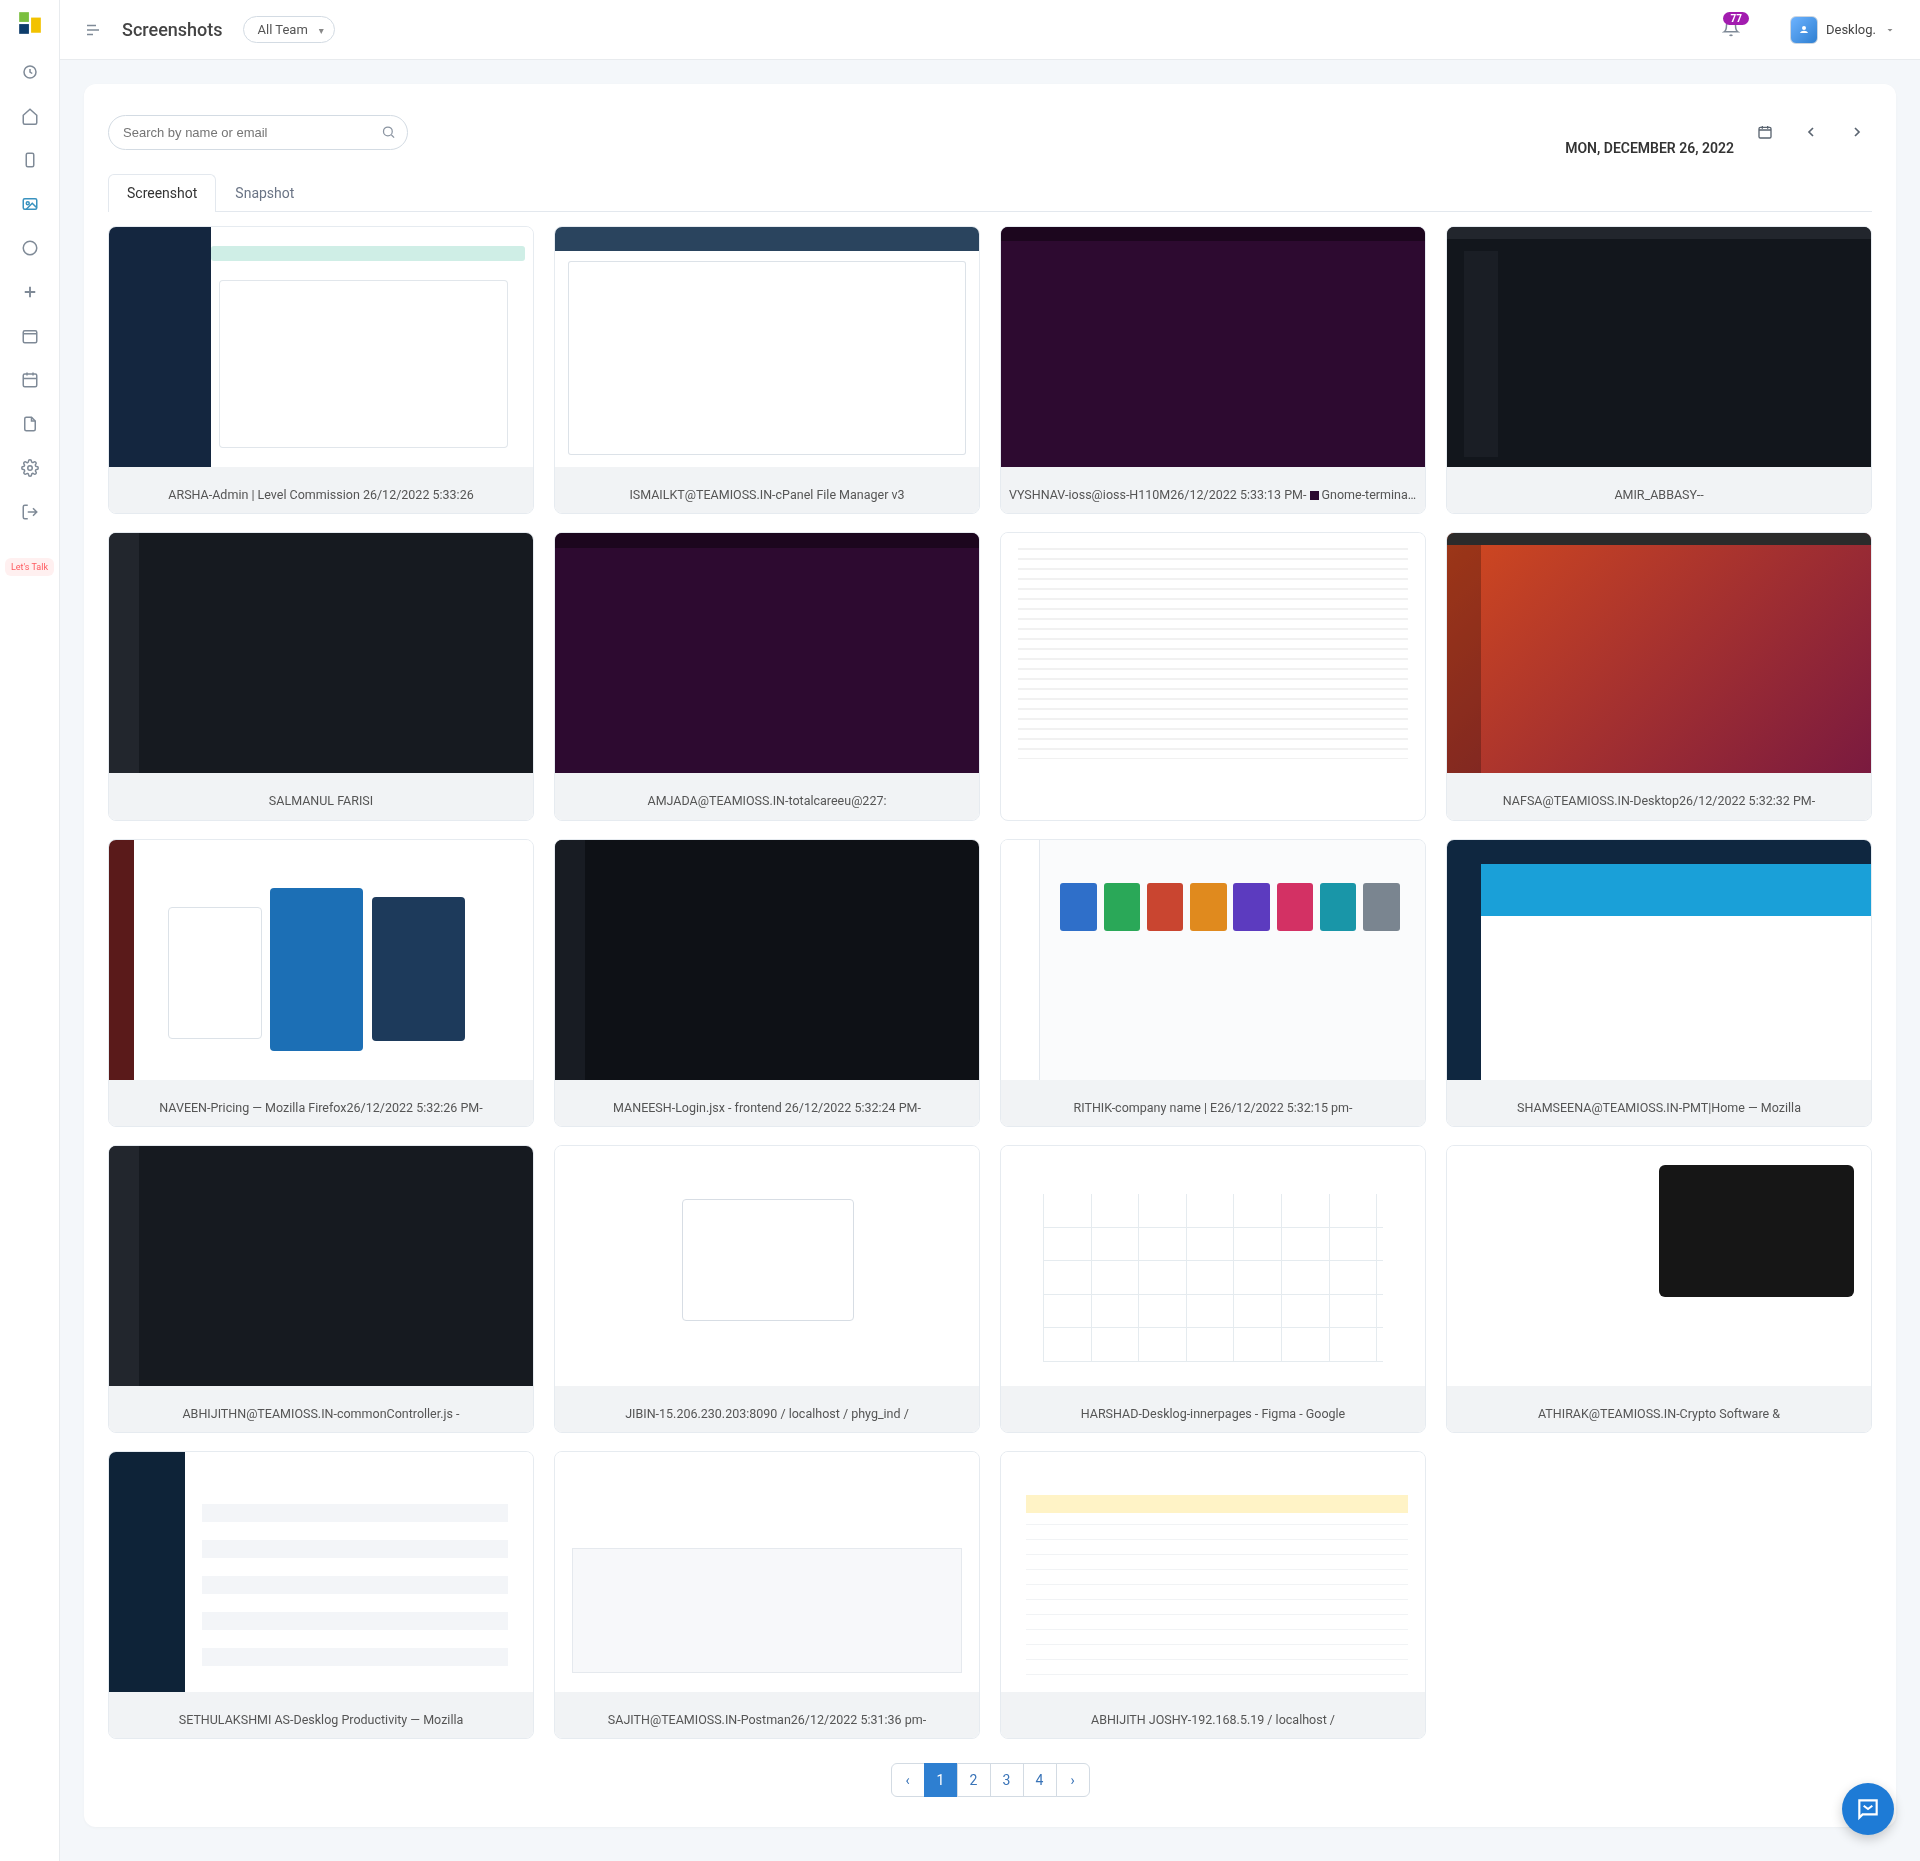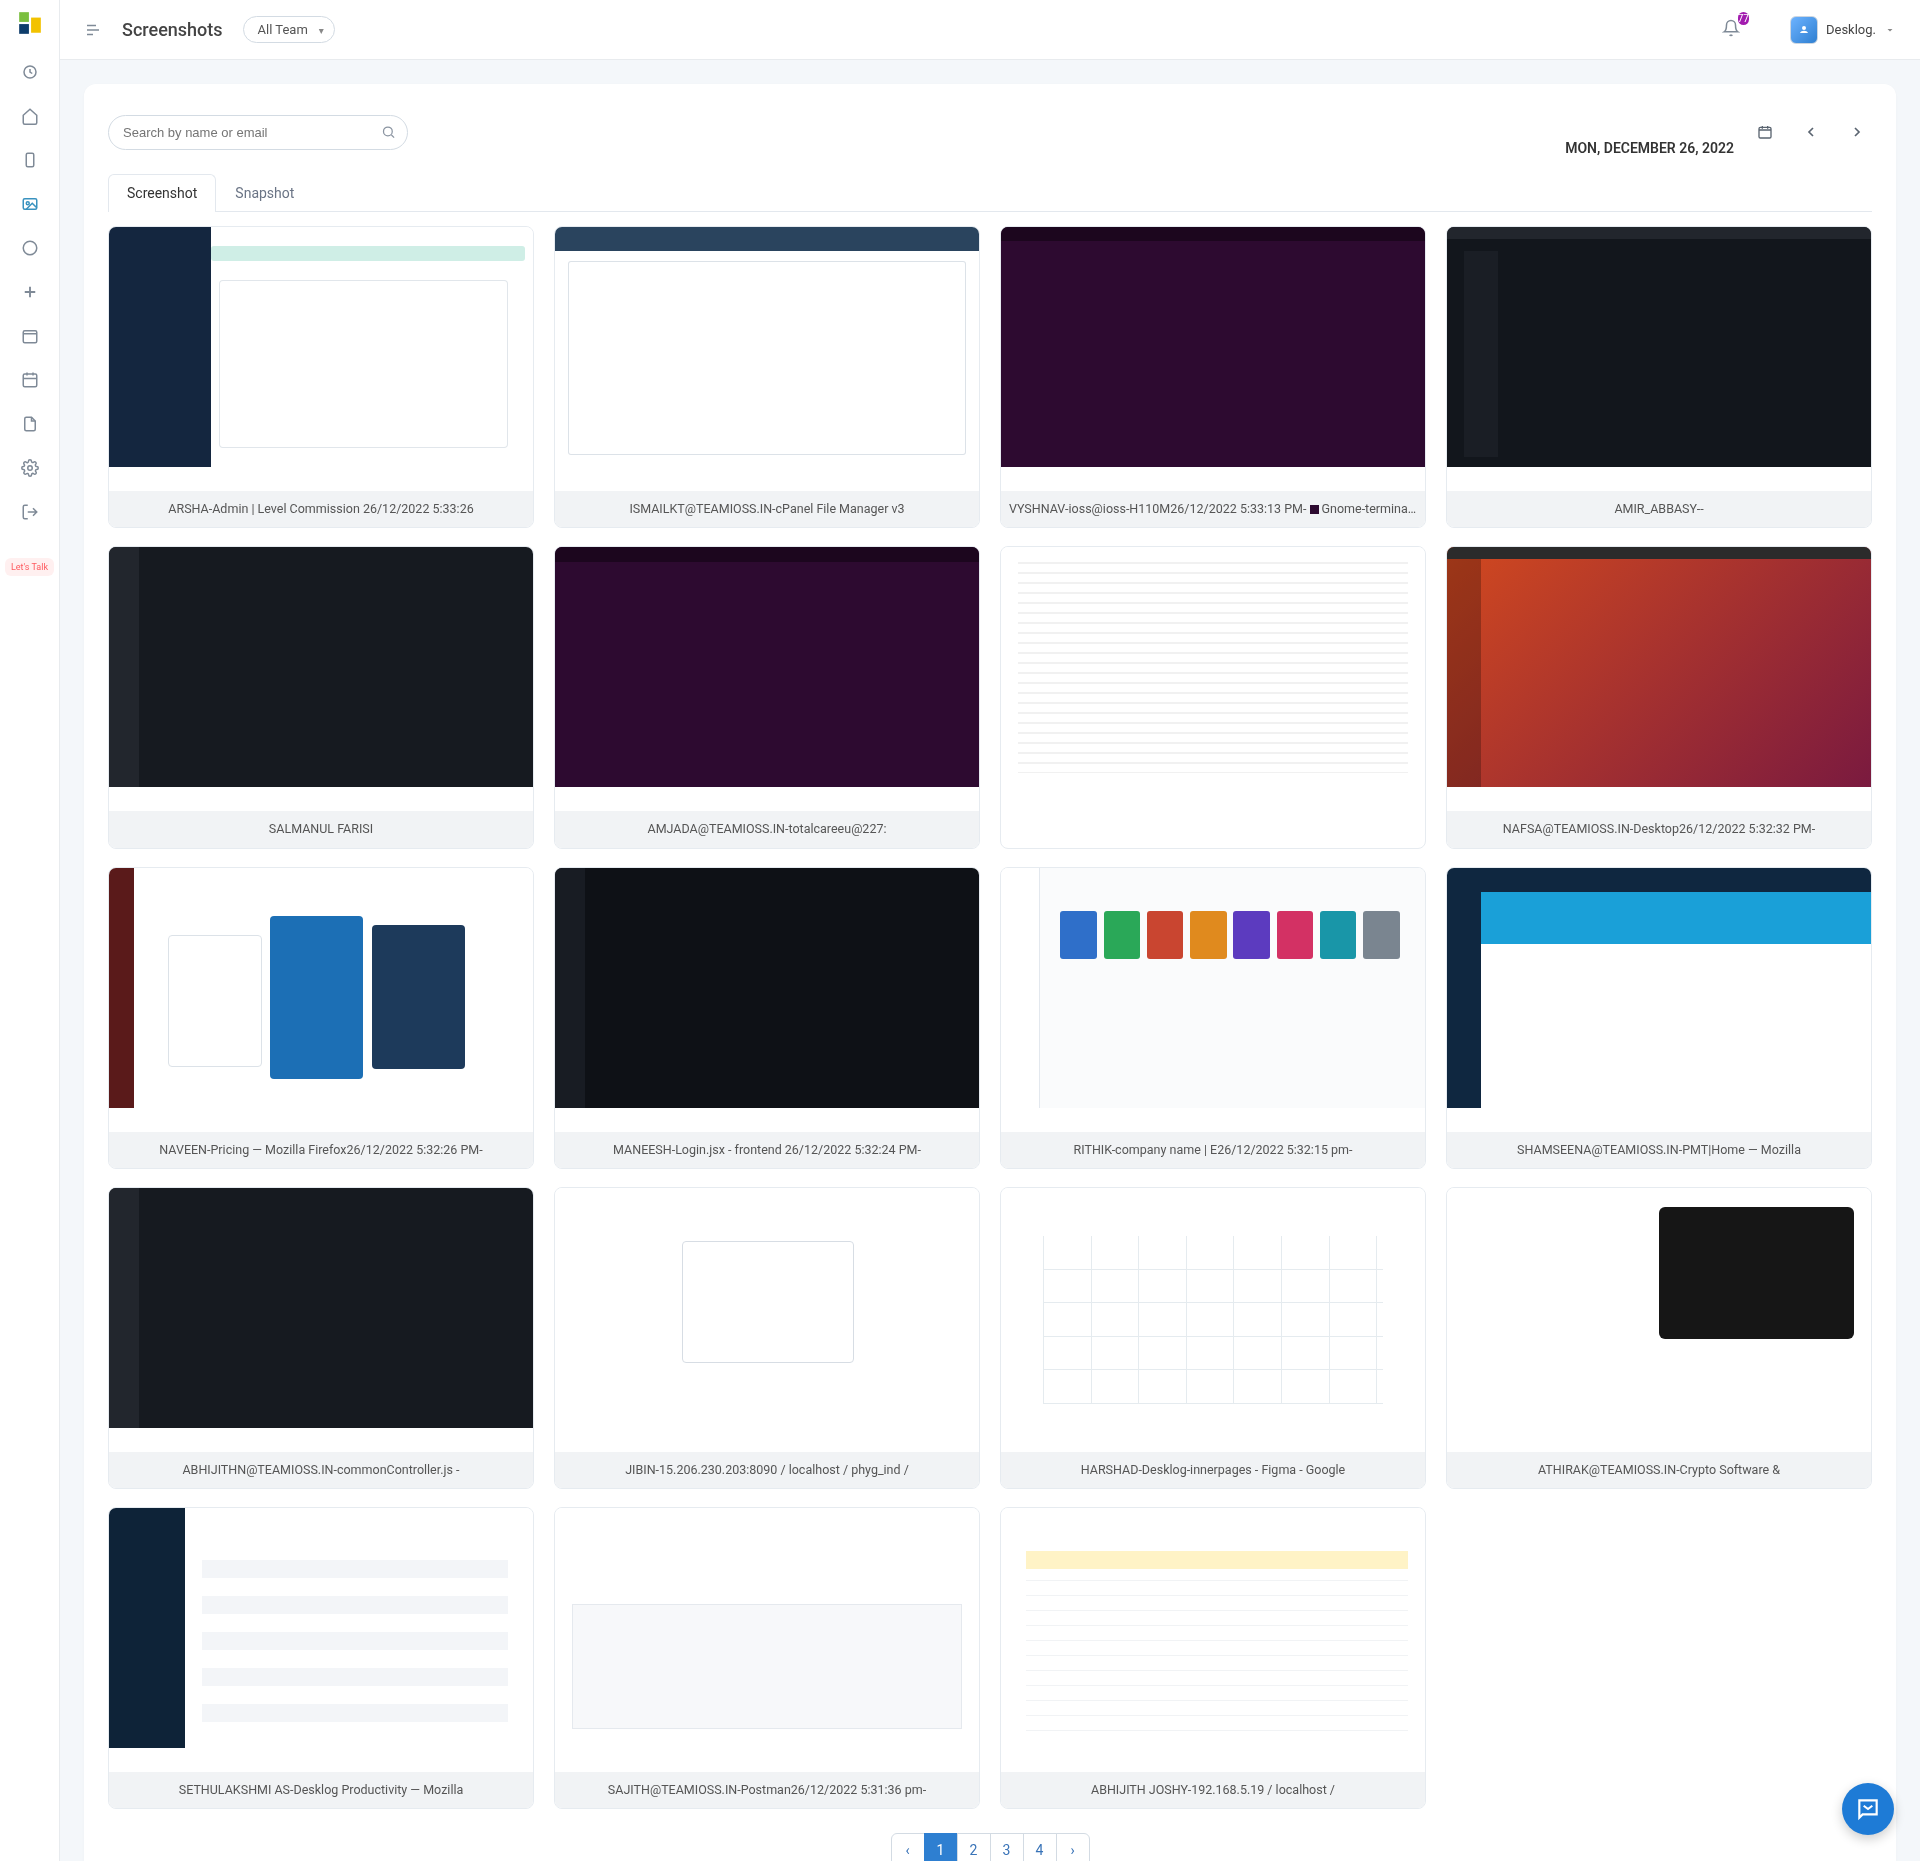--- a/index.html
+++ b/index.html
@@ -18,21 +18,21 @@
 .main { flex: 1; display: flex; flex-direction: column; }
 
 
 .topbar { height: 60px; background: #fff; border-bottom: 1px solid #e8ebee; display: flex; align-items: center; padding: 0 24px; gap: 20px; }
 .topbar-title { font-size: 18px; color: #444; font-weight: 500; }
 .team-select { border: 1px solid #d3dbe3; border-radius: 20px; padding: 5px 26px 5px 14px; font-size: 13px; color: #555; background: #fff; position: relative; cursor: pointer; }
 .team-select::after { content: '▾'; position: absolute; right: 10px; top: 50%; transform: translateY(-50%); color: #888; font-size: 10px; }
 .topbar-spacer { flex: 1; }
 .bell-wrap { position: relative; cursor: pointer; }
 .bell-wrap svg { width: 18px; height: 18px; color: #7f8a97; }
-.badge { position: absolute; top: -7px; right: -9px; background: #a21caf; color: #fff; font-size: 10px; font-weight: 400; border-radius: 9px; padding: 1px 0; }
+.badge { position: absolute; top: -7px; right: -9px; background: #a21caf; color: #fff; font-size: 10px; font-weight: 700; border-radius: 9px; padding: 1px 7px; }
 .user-menu { display: flex; align-items: center; gap: 8px; cursor: pointer; margin-left: 30px; }
 .user-avatar { width: 28px; height: 28px; border-radius: 6px; background: linear-gradient(135deg,#6db3ff,#2e7fd1); border: 1px solid #cdd6e0; display:flex; align-items:center; justify-content:center; }
 .user-name { font-size: 13px; color: #444; }
 .user-menu svg { width: 12px; height: 12px; color: #888; }
 
 
 .content { margin: 24px; background: #fff; border-radius: 12px; padding: 24px; box-shadow: 0 1px 3px rgba(0,0,0,0.03); }
 
 
 .toolbar-row { display: flex; align-items: center; gap: 16px; margin-bottom: 18px; }
@@ -47,21 +47,21 @@
 
 .tabs { display: flex; border-bottom: 1px solid #e3e8ee; margin-bottom: 14px; }
 .tab { padding: 10px 18px; font-size: 14px; color: #6a7485; cursor: pointer; border: 1px solid transparent; border-bottom: none; border-radius: 6px 6px 0 0; }
 .tab.active { color: #333; background: #fff; border-color: #e3e8ee; position: relative; }
 .tab.active::after { content: ''; position: absolute; left: 0; right: 0; bottom: -1px; height: 2px; background: #fff; }
 
 
 .grid { display: grid; grid-template-columns: repeat(4, 1fr); gap: 18px 20px; }
 .card { background: #fff; border: 1px solid #e6ebf0; border-radius: 8px; overflow: hidden; cursor: pointer; display: flex; flex-direction: column; }
 .thumb { height: 240px; background: #111; position: relative; overflow: hidden; }
-.caption { padding: 10px 8px 10px; font-size: 12.5px; color: #555; text-align: center; background: #f1f3f5; line-height: 1.3; white-space: nowrap; overflow: hidden; text-overflow: ellipsis; margin-top: 24px; }
+.caption { padding: 20px 8px 10px; font-size: 12.5px; color: #555; text-align: center; background: #f1f3f5; line-height: 1.3; white-space: nowrap; overflow: hidden; text-overflow: ellipsis; }
 .caption .eff { color: #22b14c; font-weight: 500; }
 .thumb-inner { position: absolute; inset: 0; }
 
 
 .bg-light-admin { background: linear-gradient(to right,#14263f 0 24%,#fff 24% 100%); }
 .bg-light-admin::before{content:'';position:absolute;left:24%;right:2%;top:8%;height:6%;background:#cfeee6;border-radius:3px;}
 .bg-light-admin::after{content:'';position:absolute;left:26%;right:6%;top:22%;bottom:8%;background:#fff;box-shadow:inset 0 0 0 1px #e1e6eb;border-radius:4px;}
 .bg-filemanager{background:#fff;}
 .bg-filemanager::before{content:'';position:absolute;left:0;right:0;top:0;height:10%;background:#2a445e;}
 .bg-filemanager::after{content:'';position:absolute;left:3%;right:3%;top:14%;bottom:5%;background:#fff;box-shadow:inset 0 0 0 1px #dce2e8;border-radius:3px;}

